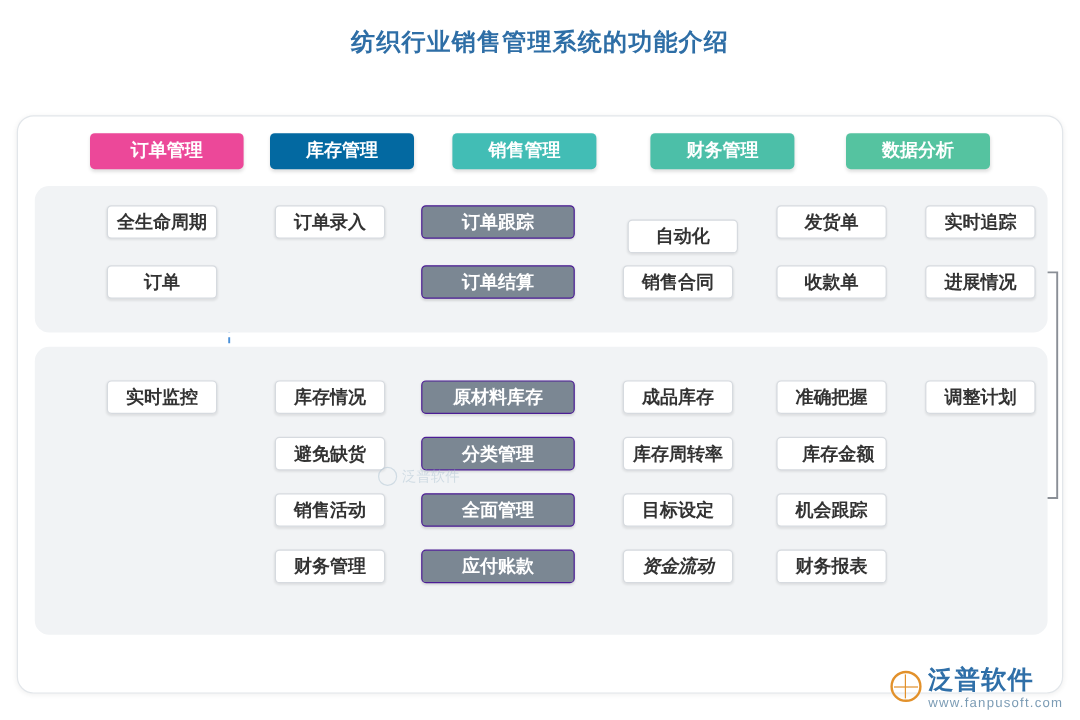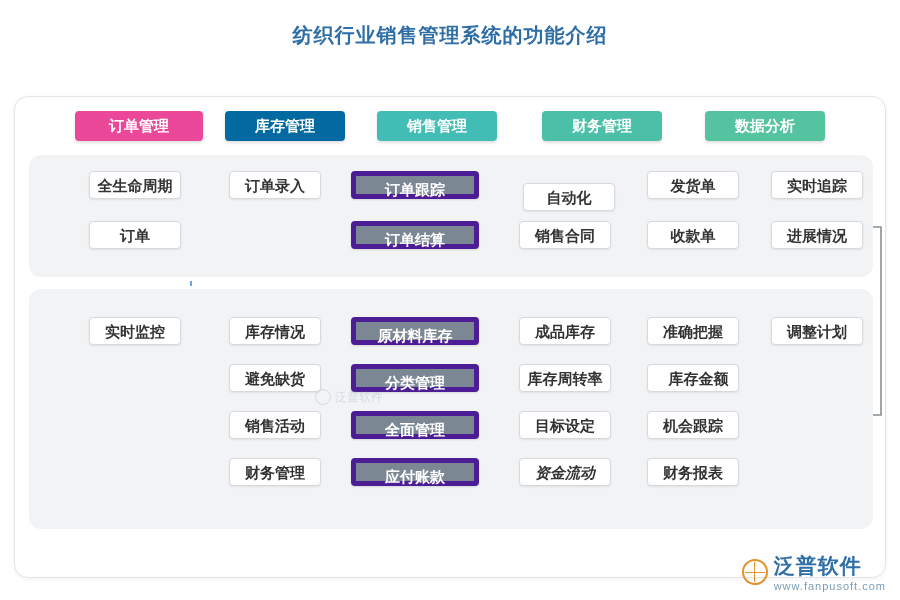--- a/index.html
+++ b/index.html
@@ -78,21 +78,21 @@
   }
   .node.white {
     background: #ffffff;
     color: #333333;
     border: 1px solid #d6dadf;
     box-shadow: 0 1px 2px rgba(0,0,0,0.08);
   }
   .node.dark {
     background: #7b8793;
     color: #ffffff;
-    border: 5px solid #4c1d95;
+    border: 1px solid #4c1d95;
     box-shadow: 0 1px 2px rgba(0,0,0,0.12);
   }
   .node.wide { width: 128px; }
   .node.std  { width: 92px; }
 
   svg.wires {
     position: absolute;
     left: 0;
     top: 0;
     width: 872px;

